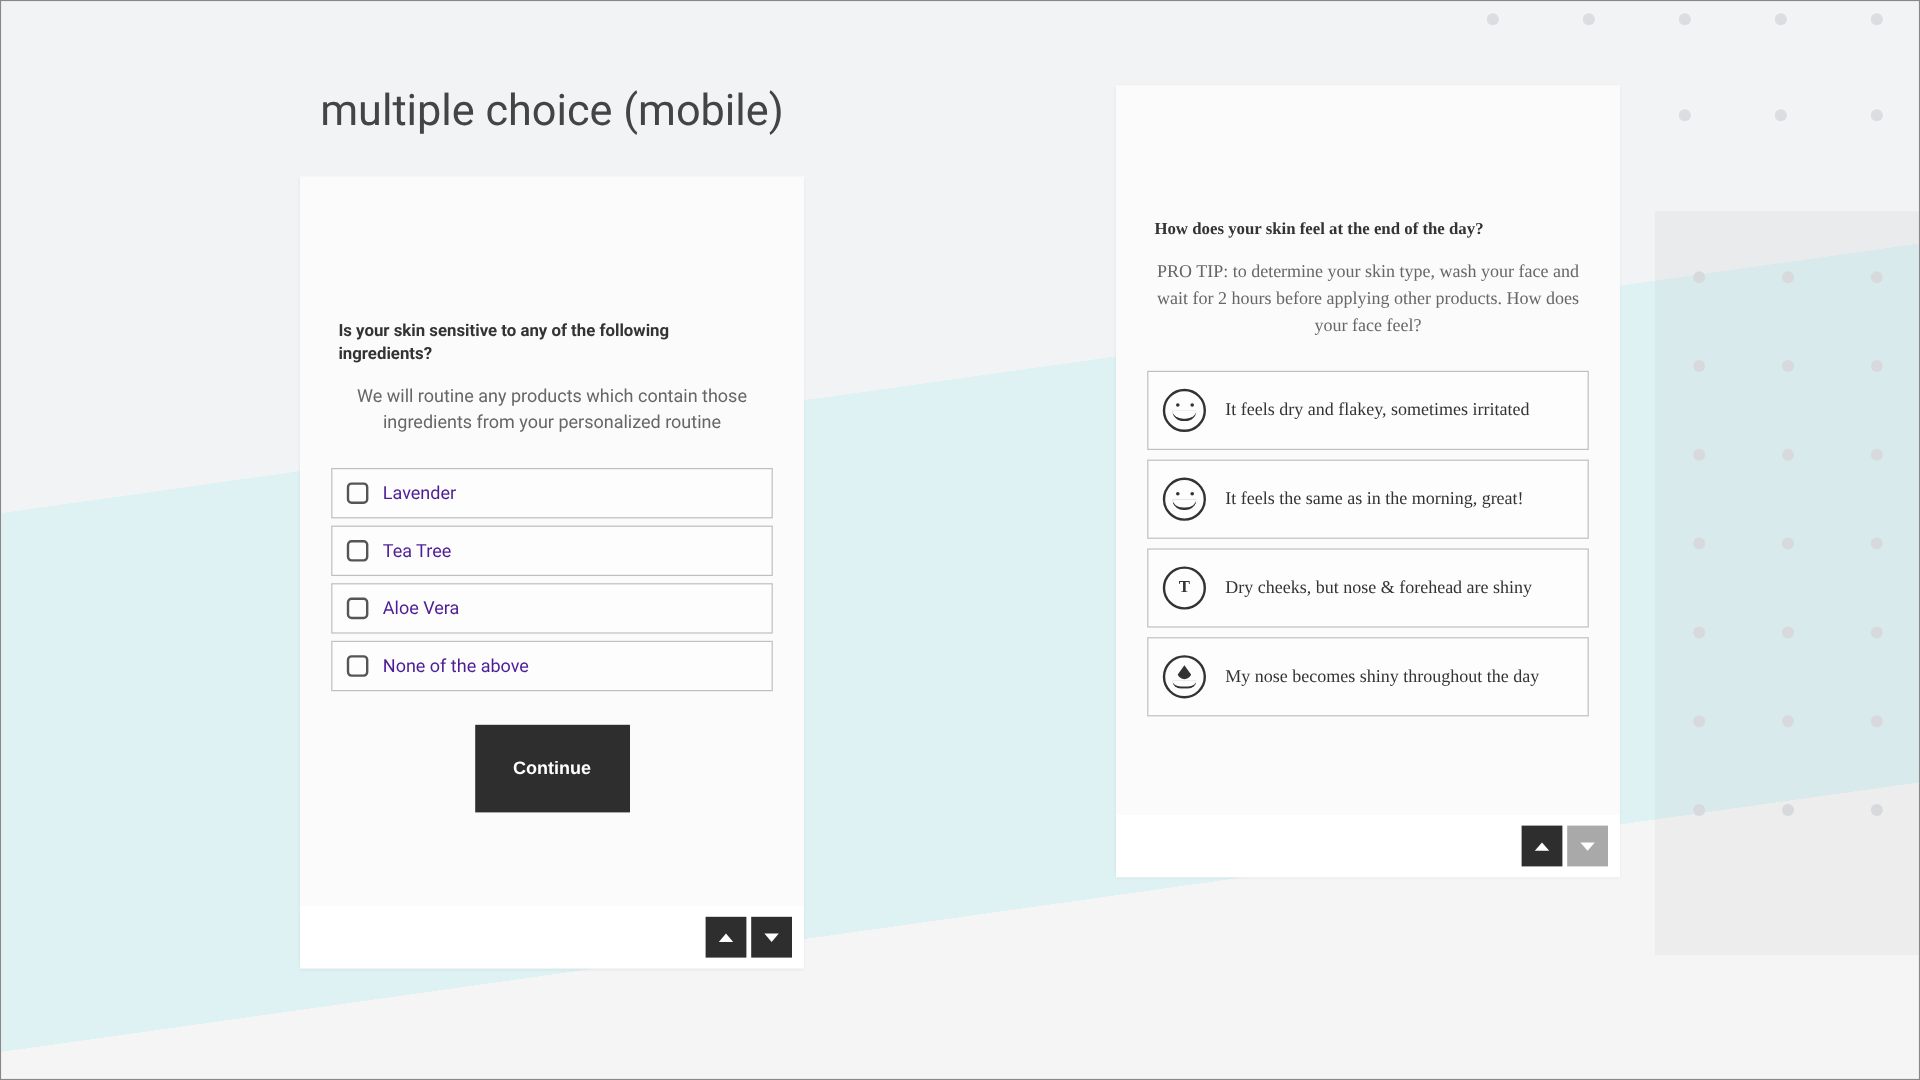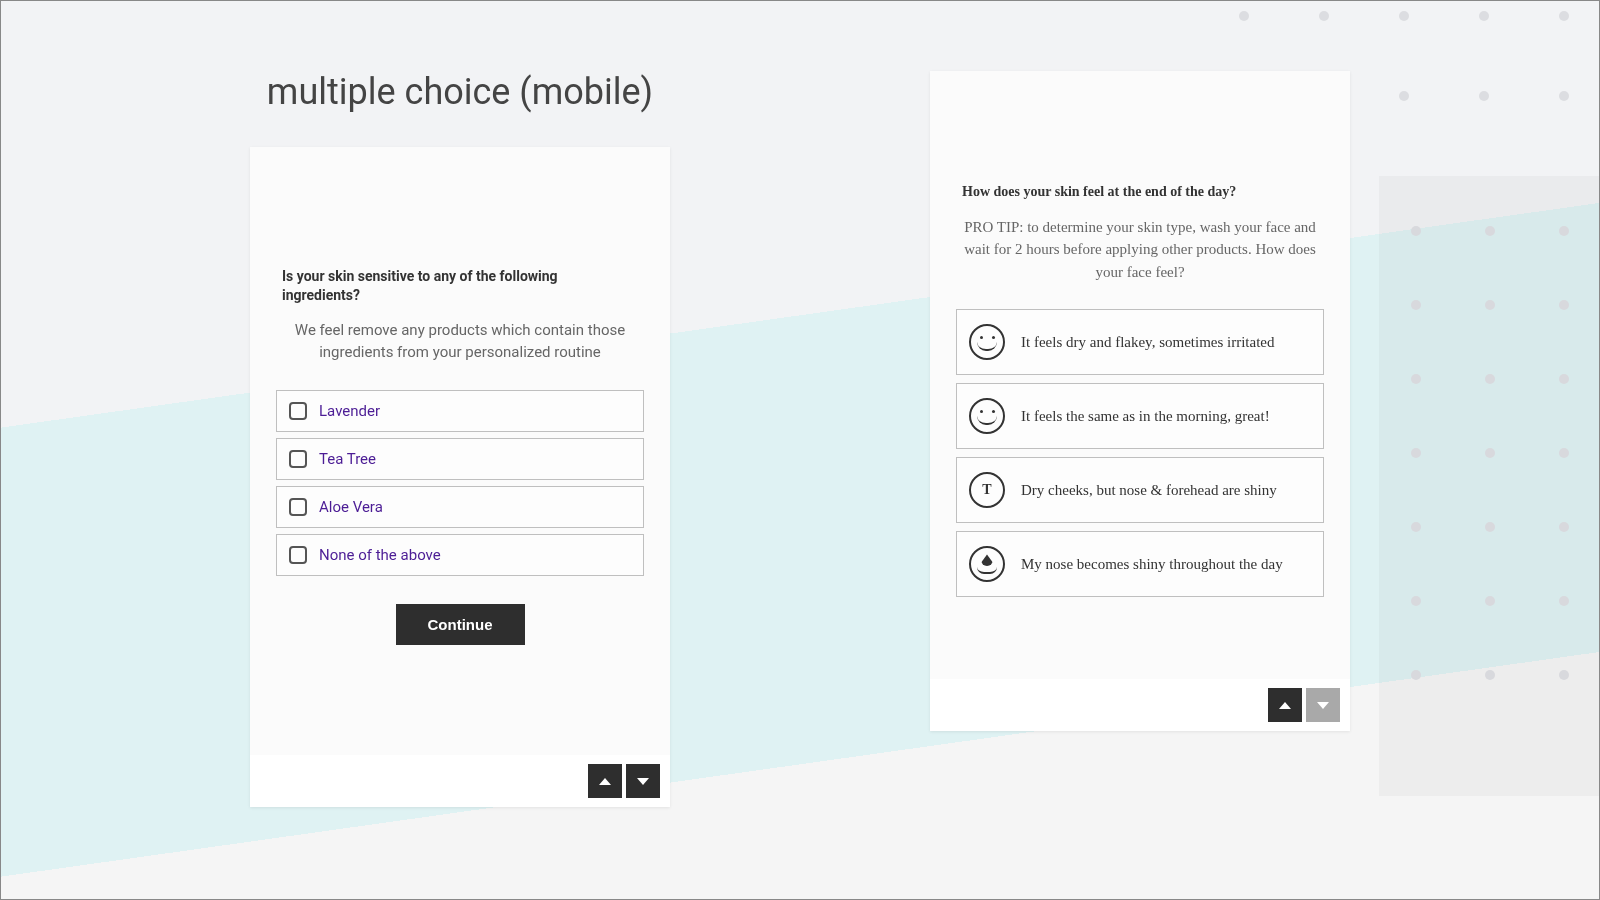--- a/index.html
+++ b/index.html
@@ -132,21 +132,21 @@
     transform: rotate(45deg);
   }
   .opt-label { font-size: 15px; color: #4c1d95; }
 
   .continue {
     display: block;
     margin: 28px auto 0 auto;
     background: #2e2e2e;
     color: #fff;
     border: none;
-    padding: 12px 32px;
+    padding: 28px 32px;
     font-size: 15px;
     font-weight: 600;
     cursor: pointer;
   }
 
   .pic-opt {
     border: 1px solid #bfbfbf;
     background: rgba(255,255,255,0.55);
     height: 66px;
     display: flex;
@@ -276,21 +276,21 @@
     <span></span>
 </div>
 
 <div class="stage">
 
   <div class="col">
     <div class="col-title">multiple choice (mobile)</div>
     <div class="phone">
       <div class="phone-body">
         <div class="q-title">Is your skin sensitive to any of the following ingredients?</div>
-        <div class="q-sub">We feel remove any products which contain those ingredients from your personalized routine</div>
+        <div class="q-sub">We will routine any products which contain those ingredients from your personalized routine</div>
 
         <div class="opt">
           <span class="chk"></span>
           <span class="opt-label">Lavender</span>
         </div>
         <div class="opt">
           <span class="chk"></span>
           <span class="opt-label">Tea Tree</span>
         </div>
         <div class="opt">

